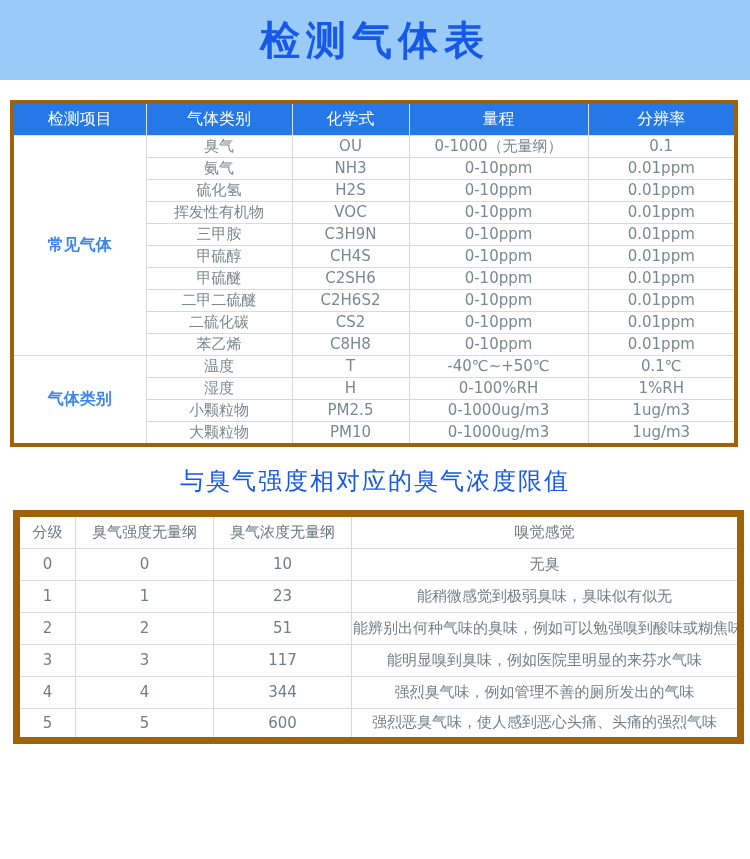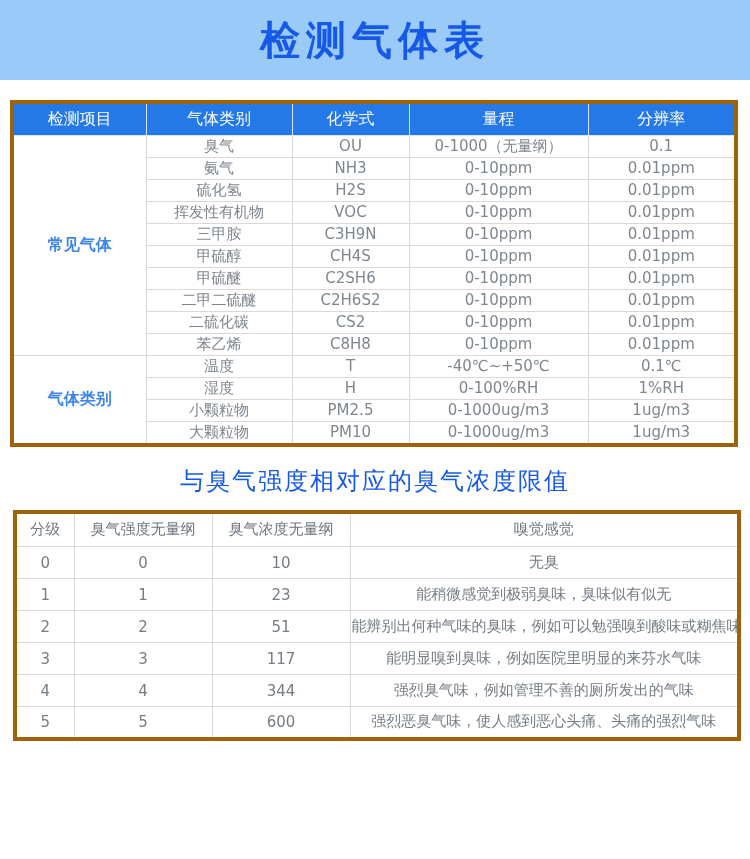--- a/index.html
+++ b/index.html
@@ -69,21 +69,21 @@
     text-align: center;
     font-size: 24px;
     font-weight: normal;
     color: #1659e8;
     letter-spacing: 2px;
     height: 44px;
     line-height: 30px;
   }
 
   
-  .odor-table { border: 4px solid #a16207; }
+  .odor-table { border: 7px solid #a16207; }
   .odor-table th {
     background: #ffffff;
     font-weight: normal;
     font-size: 15px;
     color: #6e767e;
     height: 35px;
   }
   .odor-table td {
     height: 32px;
     font-size: 15px;

